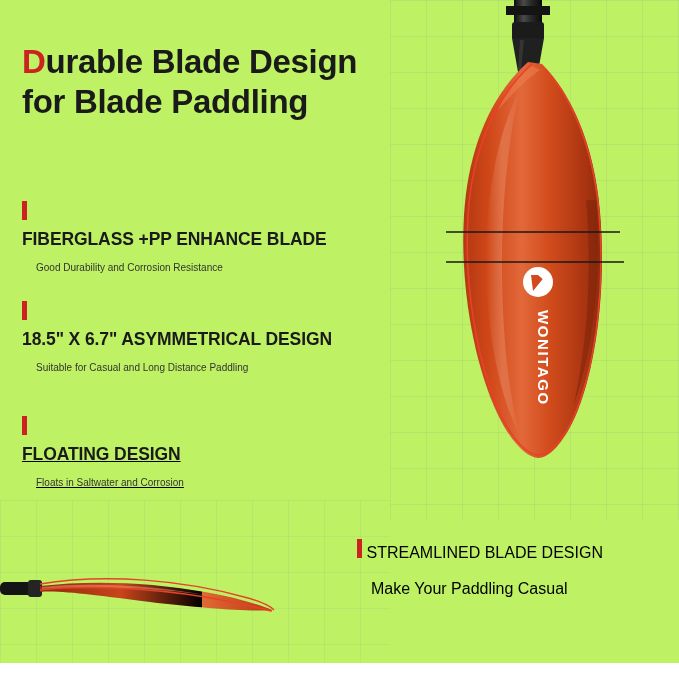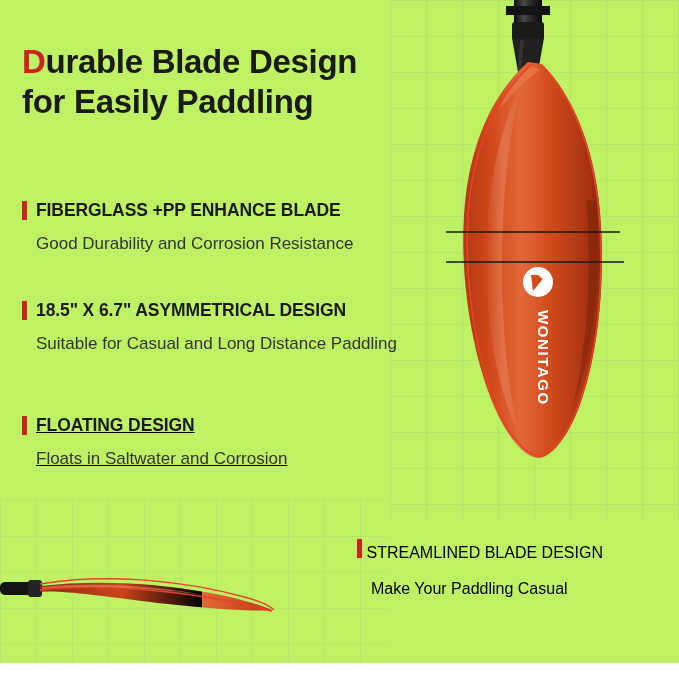--- a/index.html
+++ b/index.html
@@ -70,33 +70,34 @@
     width: 380px;
   }
   .feature .ftitle {
     display: flex;
     align-items: flex-start;
     gap: 9px;
     font-size: 17.5px;
     font-weight: bold;
     color: #1a1a1a;
     letter-spacing: -0.1px;
+    flex-direction: column;
   }
   .bar {
     display: inline-block;
     width: 5px;
     height: 19px;
     background: #cc2222;
     flex: 0 0 auto;
     margin-top: 1px;
   }
   .feature .fsub {
     margin-top: 11px;
     margin-left: 14px;
-    font-size: 17px;
+    font-size: 10px;
     color: #333333;
     line-height: 1.45;
   }
 
   #feature-1 { top: 200px; }
   #feature-2 { top: 300px; }
   #feature-3 { top: 415px; text-decoration: underline; }
 
   
   #feature-4 {
@@ -149,21 +150,21 @@
 <body>
 
 <div class="page">
 
   <div class="grid-bg"></div>
   <div class="grid-bg-left"></div>
   <div class="hairline"></div>
 
   <div class="headline">
     <span class="accent">D</span><span>urable Blade Design</span><br>
-    <span>for Easily Paddling</span>
+    <span>for Blade Paddling</span>
   </div>
 
   <div class="feature" id="feature-1">
     <div class="ftitle">
       <span class="bar"></span>
       <span>FIBERGLASS +PP ENHANCE BLADE</span>
     </div>
     <div class="fsub">Good Durability and Corrosion Resistance</div>
   </div>
 

